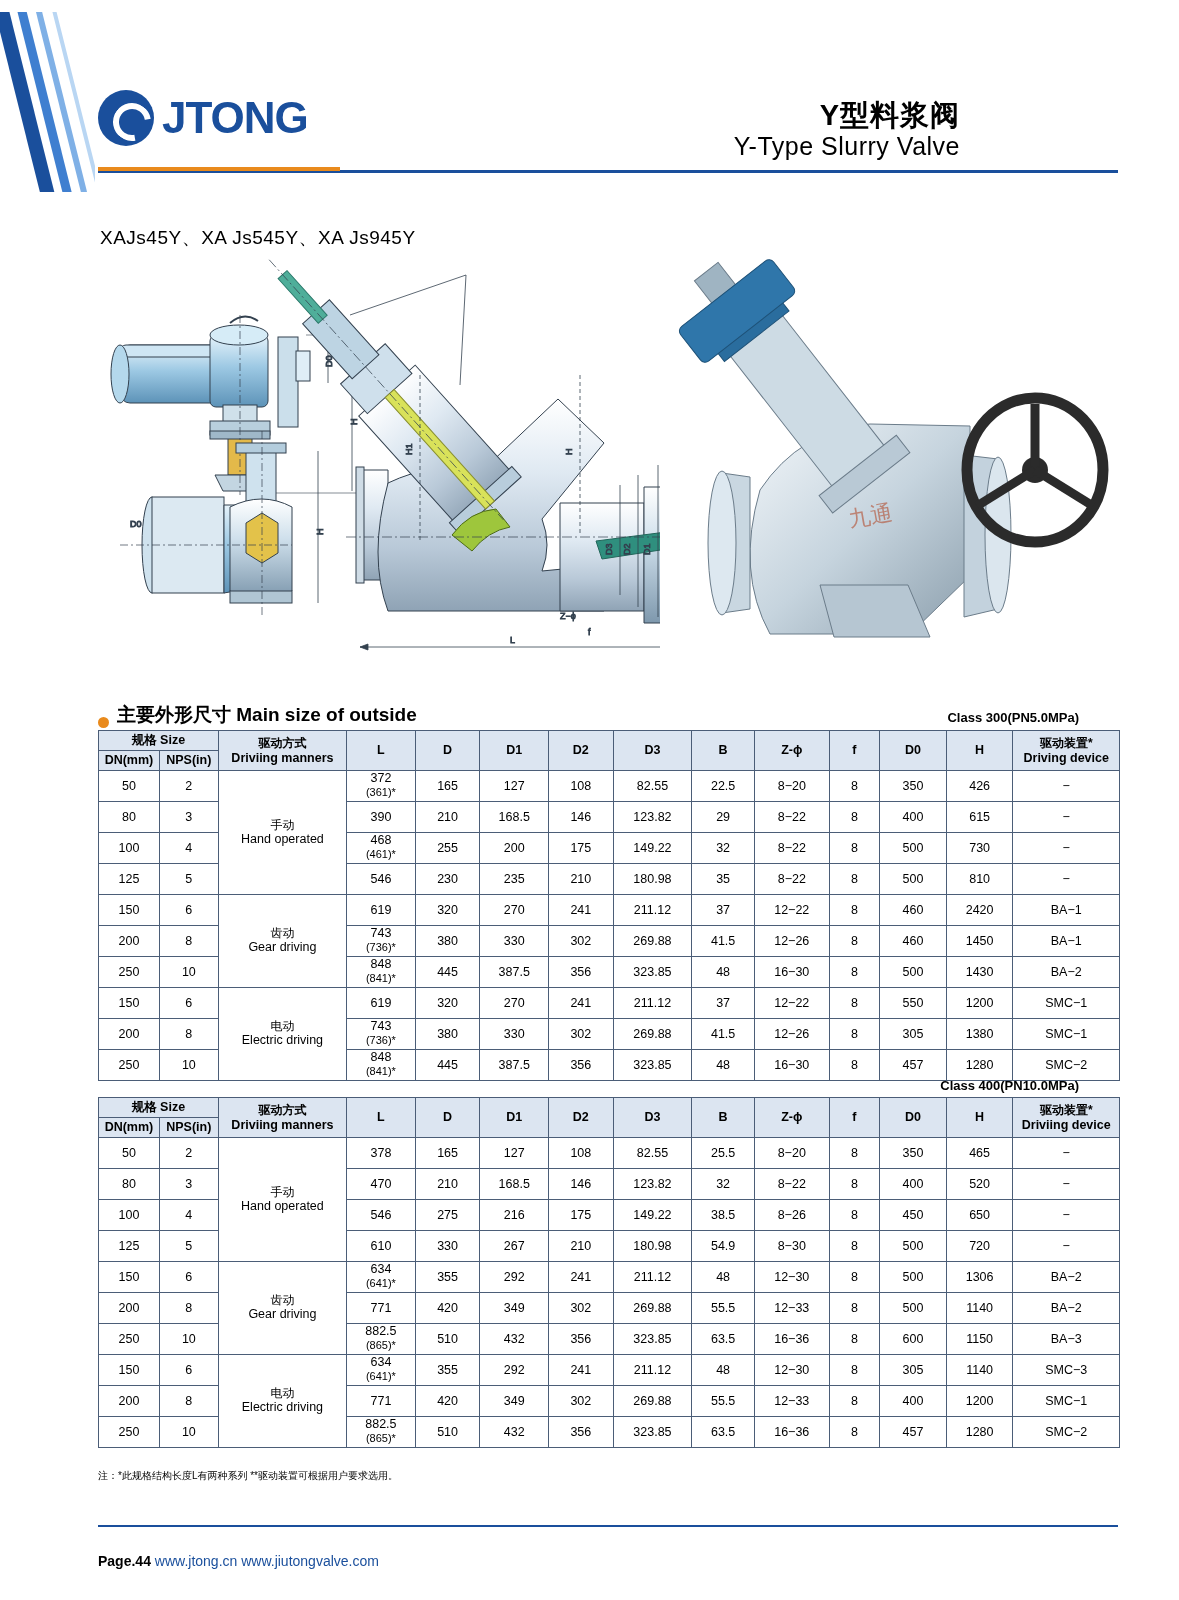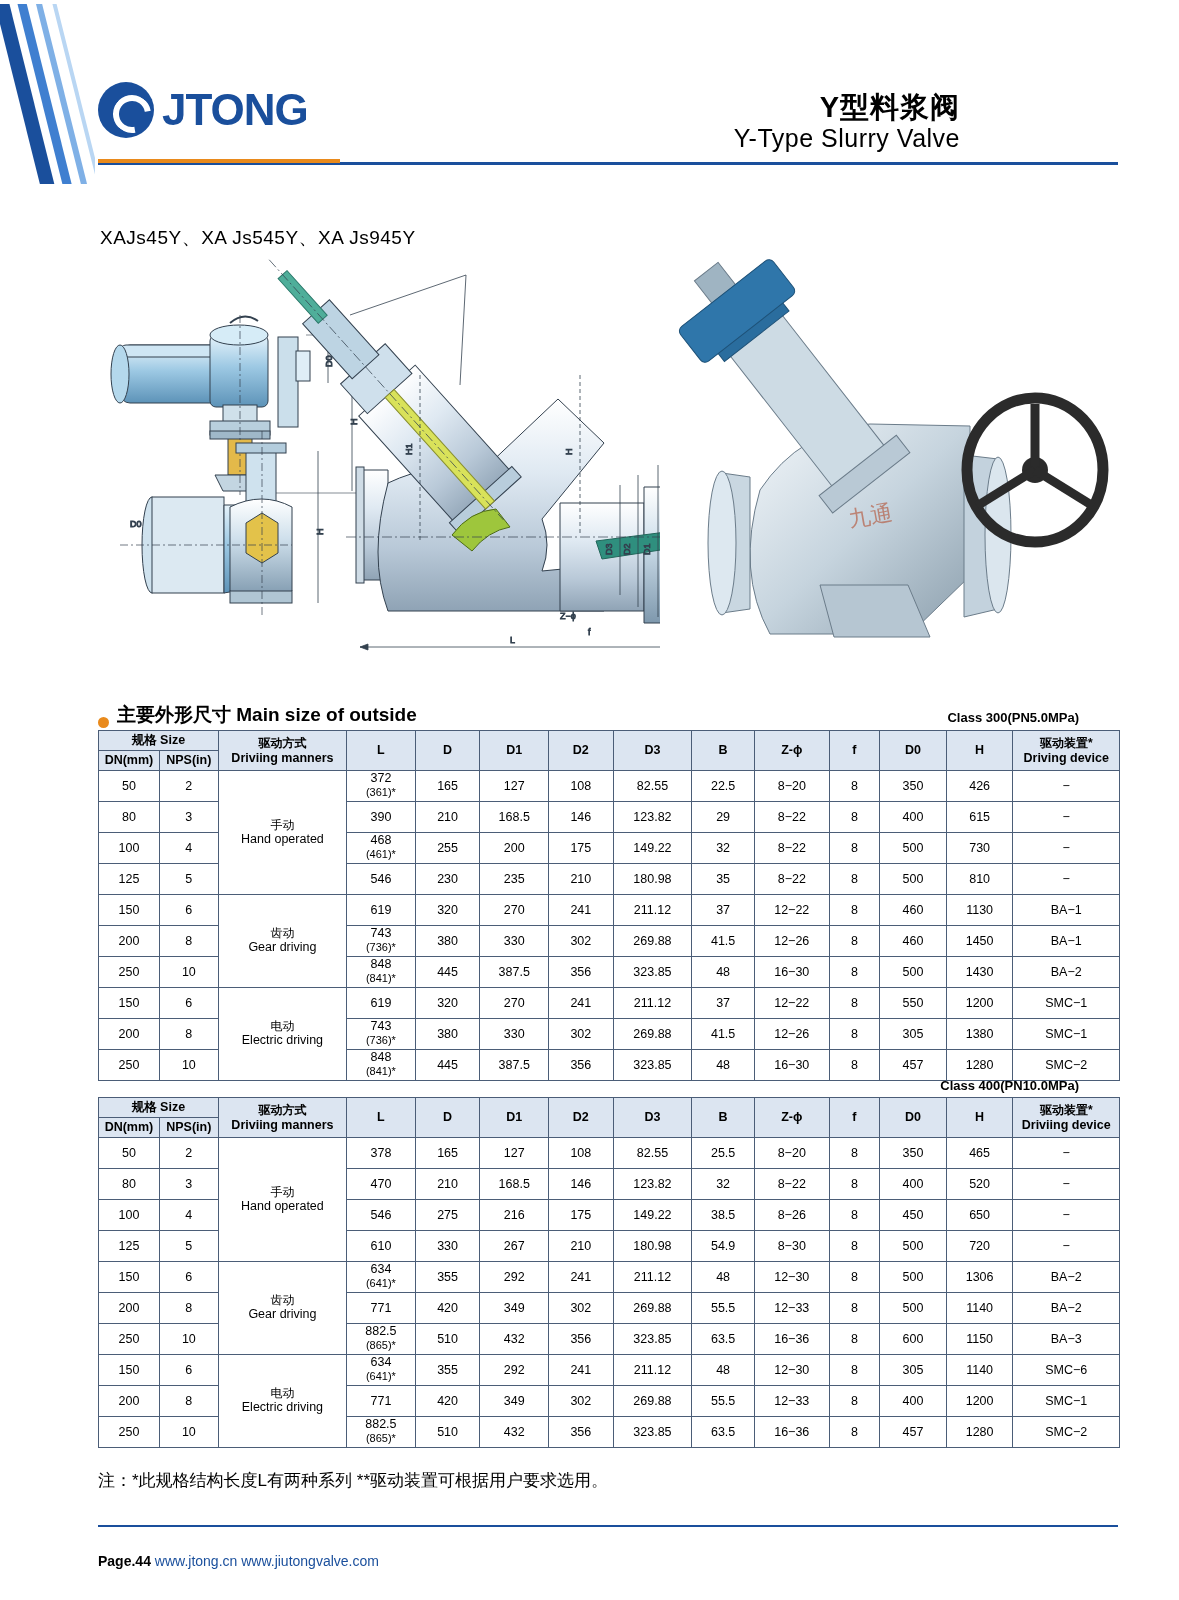--- a/index.html
+++ b/index.html
@@ -5,21 +5,21 @@
   html,body{margin:0;padding:0;}
   body{
     width:1179px;height:1600px;
     background:#ffffff;
     font-family:"Liberation Sans", sans-serif;
     color:#000;
     position:relative;
     overflow:hidden;
   }
   
-  #header{position:absolute;left:0;top:4px;width:1078px;height:180px;}
+  #header{position:absolute;left:0;top:12px;width:1078px;height:180px;}
   .corner-bars{position:absolute;left:0;top:0;width:95px;height:180px;overflow:hidden;}
   .corner-bars .b{position:absolute;background:#2a5fb0;transform-origin:top left;}
   .logo-wrap{position:absolute;left:98px;top:78px;display:flex;align-items:center;}
   .logo-mark{width:56px;height:56px;border-radius:50%;background:#1a4f9c;position:relative;}
   .logo-mark:after{content:"";position:absolute;left:15px;top:13px;width:26px;height:26px;border-radius:50%;border:6px solid #fff;border-right-color:transparent;transform:rotate(35deg);}
   .logo-text{font-size:44px;font-weight:bold;color:#1a4f9c;letter-spacing:-1px;margin-left:8px;font-family:"Liberation Sans",sans-serif;}
   .title-cn{position:absolute;right:118px;top:84px;font-size:29px;font-weight:bold;letter-spacing:1px;}
   .title-en{position:absolute;right:118px;top:120px;font-size:25px;letter-spacing:.5px;}
   #hr-main{position:absolute;left:98px;top:158px;width:1020px;height:3px;background:#1a4f9c;}
   #hr-orange{position:absolute;left:98px;top:155px;width:242px;height:4px;background:#e98a1c;}
@@ -40,21 +40,21 @@
   table.dim{border-collapse:collapse;position:absolute;font-size:12.5px;}
   table.dim th, table.dim td{border:1px solid #4b5d77;text-align:center;vertical-align:middle;padding:0;}
   table.dim thead th{background:#dce5f1;font-weight:bold;line-height:1.15;}
   table.dim td{height:30px;background:#fff;}
   td.shade{background:#eef2f8;}
   .sub{font-size:11px;}
   .cn{font-size:12px;}
   .two-line{line-height:1.1;}
 
   
-  #notes{position:absolute;left:98px;top:1468px;font-size:17px;line-height:1.55;}
+  #notes{position:absolute;left:98px;top:1468px;font-size:10px;line-height:1.55;}
   #footer-line{position:absolute;left:98px;top:1525px;width:1020px;height:2px;background:#1a4f9c;}
   #footer{position:absolute;left:98px;top:1536px;font-size:14px;margin-top:17px;}
   #footer .pg{font-weight:bold;color:#000;}
   #footer .urls{color:#1a4f9c;}
 </style>
 </head>
 <body>
 
 <div id="header">
   <div class="corner-bars">
@@ -343,21 +343,21 @@
         <td rowspan="3" class="two-line shade"><span class="cn">齿动</span><br>Gear driving</td>
         <td>619</td>
         <td>320</td>
         <td>270</td>
         <td>241</td>
         <td>211.12</td>
         <td>37</td>
         <td>12−22</td>
         <td>8</td>
         <td>460</td>
-        <td>1130</td>
+        <td>2420</td>
         <td>BA−1</td>
       </tr>
       <tr>
         <td class="shade">200</td>
         <td class="shade">8</td>
         <td class="two-line">743<br><span class="sub">(736)*</span></td>
         <td>380</td>
         <td>330</td>
         <td>302</td>
         <td>269.88</td>
@@ -577,21 +577,21 @@
         <td class="two-line">634<br><span class="sub">(641)*</span></td>
         <td>355</td>
         <td>292</td>
         <td>241</td>
         <td>211.12</td>
         <td>48</td>
         <td>12−30</td>
         <td>8</td>
         <td>305</td>
         <td>1140</td>
-        <td>SMC−6</td>
+        <td>SMC−3</td>
       </tr>
       <tr>
         <td class="shade">200</td>
         <td class="shade">8</td>
         <td>771</td>
         <td>420</td>
         <td>349</td>
         <td>302</td>
         <td>269.88</td>
         <td>55.5</td>

